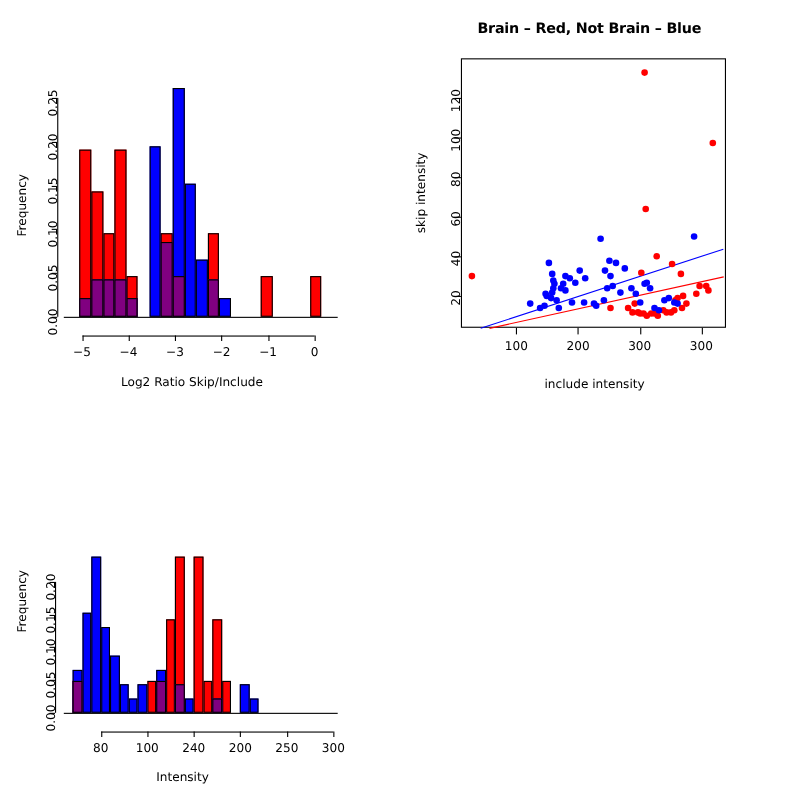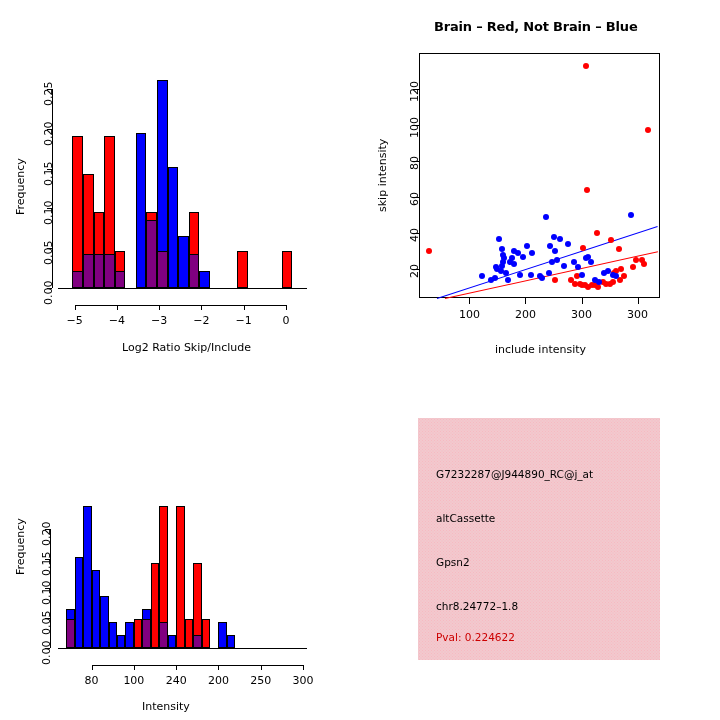--- a/index.html
+++ b/index.html
@@ -101,21 +101,21 @@
         <div class="tickmark" style="left: 159.132px; top: 305px; width: 1px; height: 5px;"></div>
         <div class="tick-lbl" style="left: 159.132px; top: 314px; transform: translateX(-50%);">−3</div>
         <div class="tickmark" style="left: 201.412px; top: 305px; width: 1px; height: 5px;"></div>
         <div class="tick-lbl" style="left: 201.412px; top: 314px; transform: translateX(-50%);">−2</div>
         <div class="tickmark" style="left: 243.693px; top: 305px; width: 1px; height: 5px;"></div>
         <div class="tick-lbl" style="left: 243.693px; top: 314px; transform: translateX(-50%);">−1</div>
         <div class="tickmark" style="left: 285.974px; top: 305px; width: 1px; height: 5px;"></div>
         <div class="tick-lbl" style="left: 285.974px; top: 314px; transform: translateX(-50%);">0</div>
       </div>
     <div class="axlab vrot" style="left:14px;top:215px;">Frequency</div>
-    <div class="axlab" style="left:122px;top:341px;text-align:center;">Log2 Ratio Skip/Include</div>
+    <div class="axlab" style="left:110px;top:341px;text-align:center;">Log2 Ratio Skip/Include</div>
   </div>
 
   <div class="panel" style="left:360px;top:0;width:360px;height:360px;">
     <div class="ttl" style="left:74px;top:19px;">Brain – Red, Not Brain – Blue</div>
     <div id="scatter-plot" style="position:absolute;left:0;top:0;width:360px;height:360px;">
         <div class="box" style="left: 59px; top: 53px; width: 241px; height: 245px; z-index: 1;"></div>
         <div class="fitline" style="left: 76.9349px; top: 298px; width: 232.283px; border-top-color: rgb(0, 0, 255); transform: rotate(-18.0725deg); z-index: 2;"></div>
         <div class="fitline" style="left: 84.7814px; top: 298px; width: 218.066px; border-top-color: rgb(255, 0, 0); transform: rotate(-12.4031deg); z-index: 2;"></div>
         <div class="pt red" style="left: 66.0884px; top: 248.162px; z-index: 3;"></div>
         <div class="pt red" style="left: 223.019px; top: 62.6103px; z-index: 3;"></div>
@@ -275,21 +275,14 @@
         <div class="tick-lbl" style="left: 218.439px; top: 314px; transform: translateX(-50%);">200</div>
         <div class="tickmark" style="left: 260.719px; top: 305px; width: 1px; height: 5px;"></div>
         <div class="tick-lbl" style="left: 260.719px; top: 314px; transform: translateX(-50%);">250</div>
         <div class="tickmark" style="left: 303px; top: 305px; width: 1px; height: 5px;"></div>
         <div class="tick-lbl" style="left: 303px; top: 314px; transform: translateX(-50%);">300</div>
       </div>
     <div class="axlab vrot" style="left:14px;top:215px;">Frequency</div>
     <div class="axlab" style="left:142px;top:340px;">Intensity</div>
   </div>
 
-  <div id="infopanel">
-    <div class="info-line" style="left:18px;top:50px;">G7232287@J944890_RC@j_at</div>
-    <div class="info-line" style="left:18px;top:94px;">altCassette</div>
-    <div class="info-line" style="left:18px;top:138px;">Gpsn2</div>
-    <div class="info-line" style="left:18px;top:182px;">chr8.24772–1.8</div>
-    <div class="info-line pval" style="left:18px;top:213px;">Pval: 0.224622</div>
-  </div>
 
 </div>
 
 </body></html>

